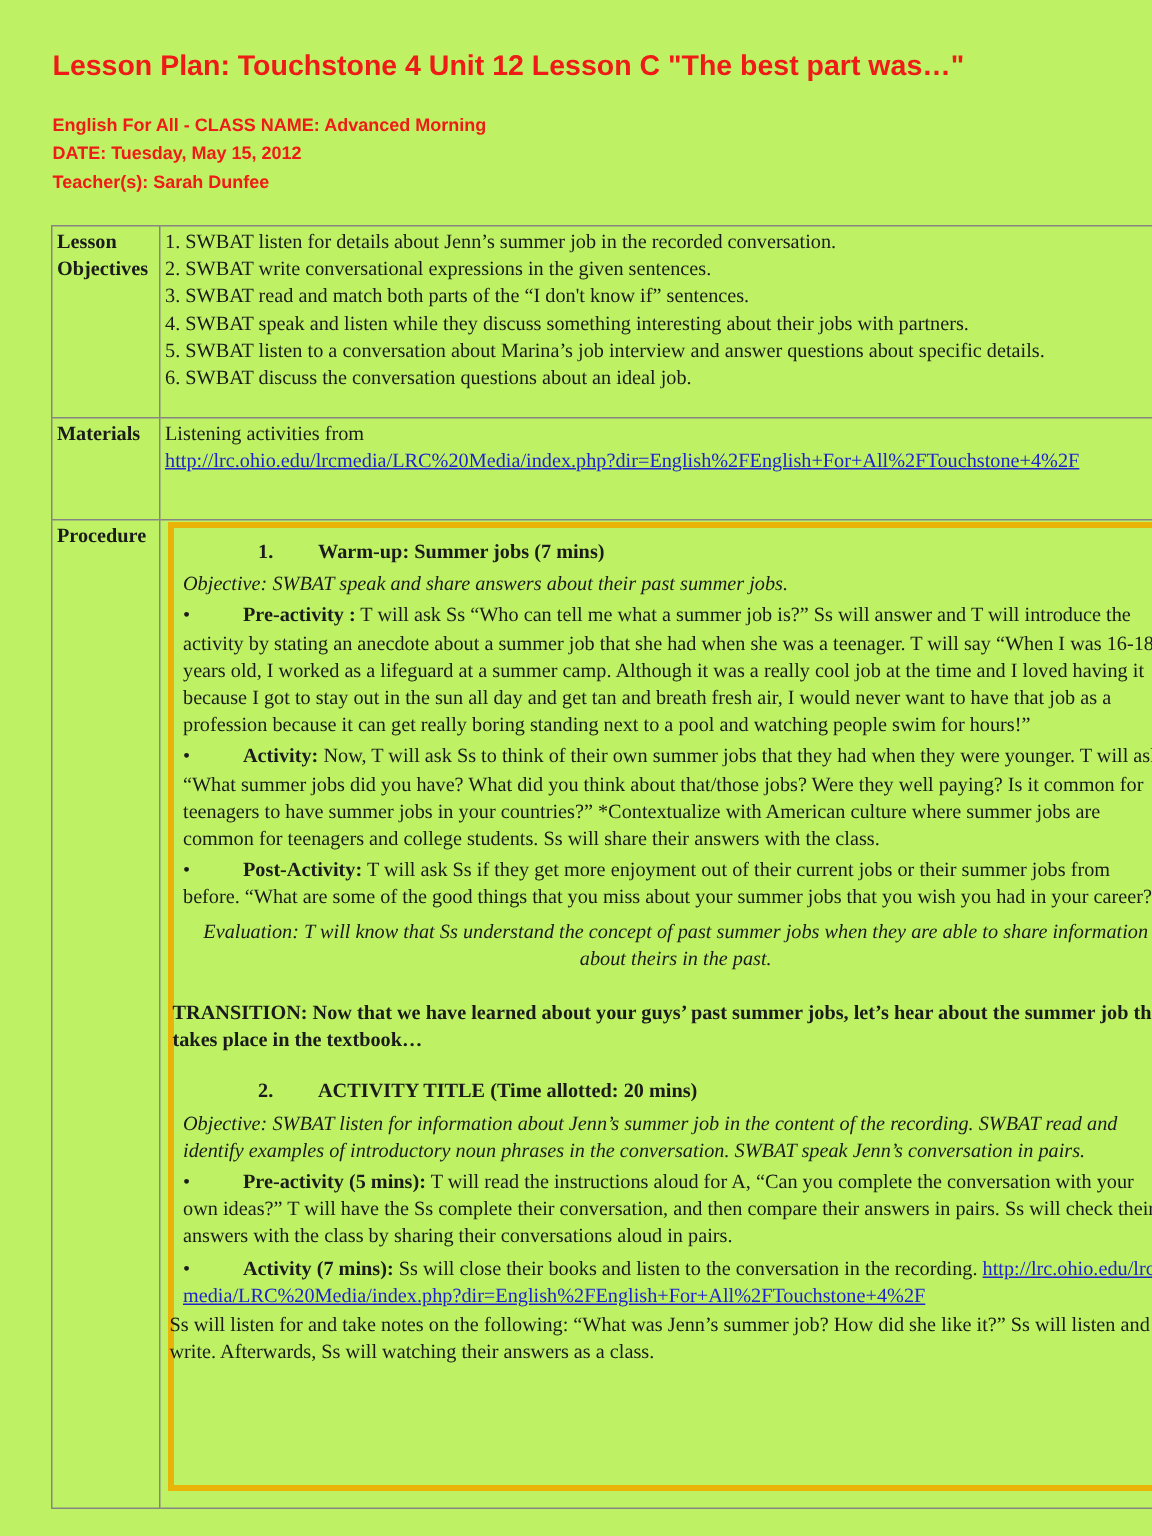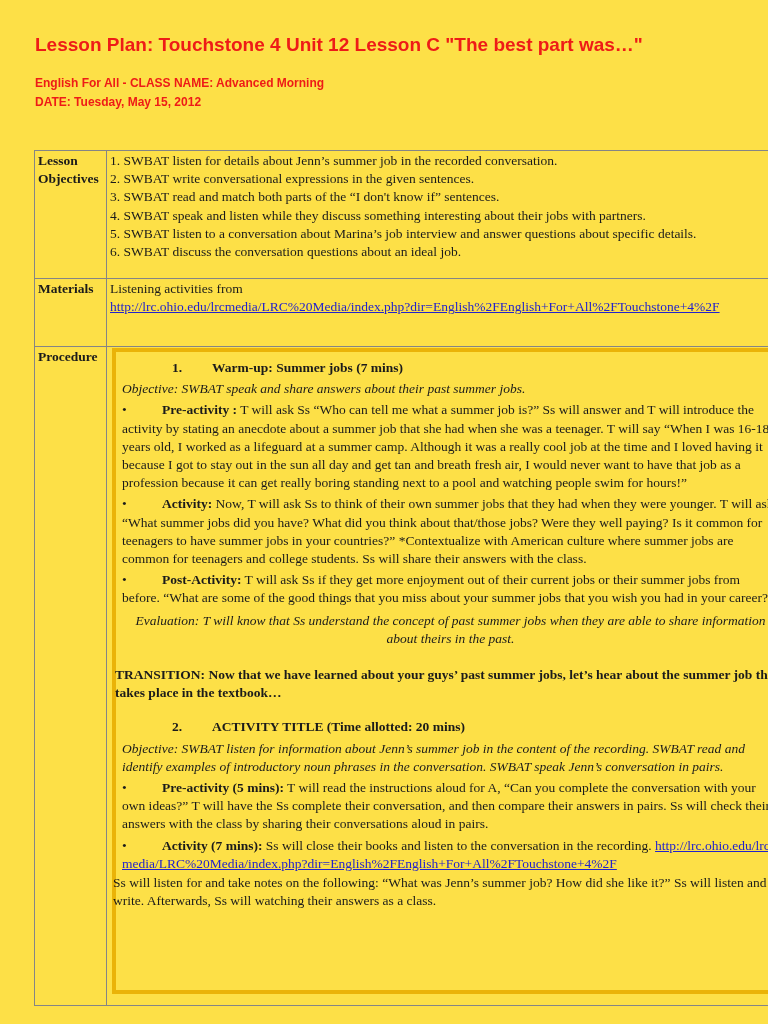--- a/index.html
+++ b/index.html
@@ -1,17 +1,17 @@
 <!DOCTYPE html>
 <html><head>
 <meta charset="utf-8">
 <style>
   html,body{margin:0;padding:0;background:#ffffff;}
   .page{
-    position:relative;width:768px;height:1024px;overflow:hidden;background:#fde047;
+    position:relative;width:768px;height:1024px;overflow:hidden;background:#bef264;
     font-family:"Liberation Serif", serif;color:#1b1b1b;
   }
   .doc-title{
     position:absolute;left:35px;top:33px;width:700px;
     font-family:"Liberation Sans", sans-serif;font-weight:bold;
     font-size:19px;line-height:24px;color:#ee1b17;
   }
   .meta{
     position:absolute;left:35px;top:74px;width:600px;
     font-family:"Liberation Sans", sans-serif;font-weight:bold;
@@ -55,20 +55,21 @@
 </head>
 <body>
 
 <div class="page">
 
   <div class="doc-title">Lesson Plan: Touchstone 4 Unit 12 Lesson C "The best part was…"</div>
 
   <div class="meta">
     <div>English For All - CLASS NAME: Advanced Morning</div>
     <div>DATE: Tuesday, May 15, 2012</div>
+    <div>Teacher(s): Sarah Dunfee</div>
   </div>
 
   <table class="plan">
     <tbody>
         <tr class="r-objectives">
       <td class="lbl">Lesson Objectives</td>
       <td>
         <p>1. SWBAT listen  for details about Jenn’s summer job in the recorded conversation.</p>
         <p>2. SWBAT write conversational expressions in the given sentences.</p>
         <p>3. SWBAT read and match both parts of the  “I don't know if” sentences.</p>

